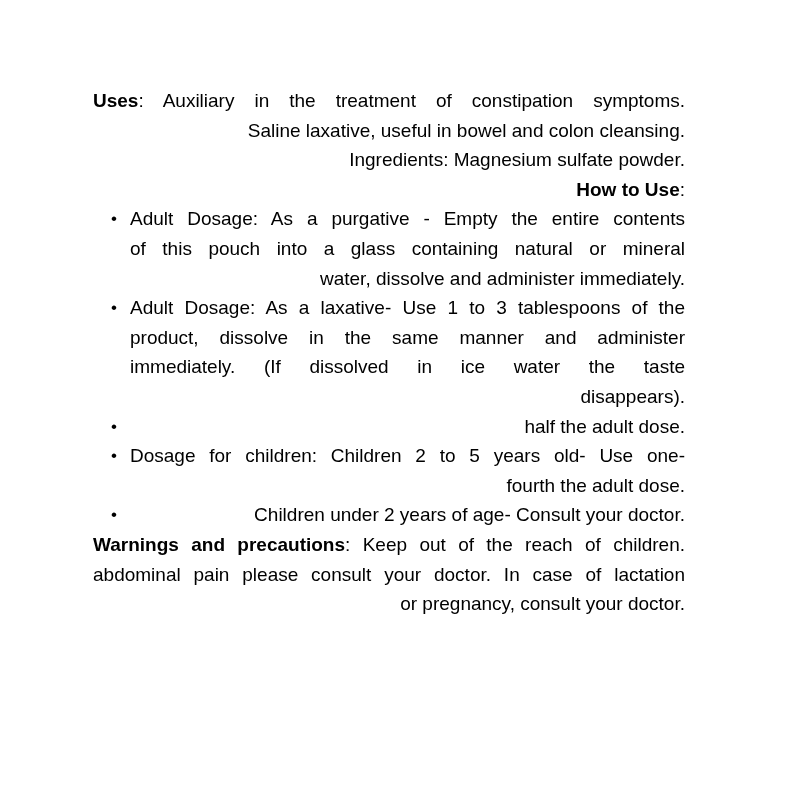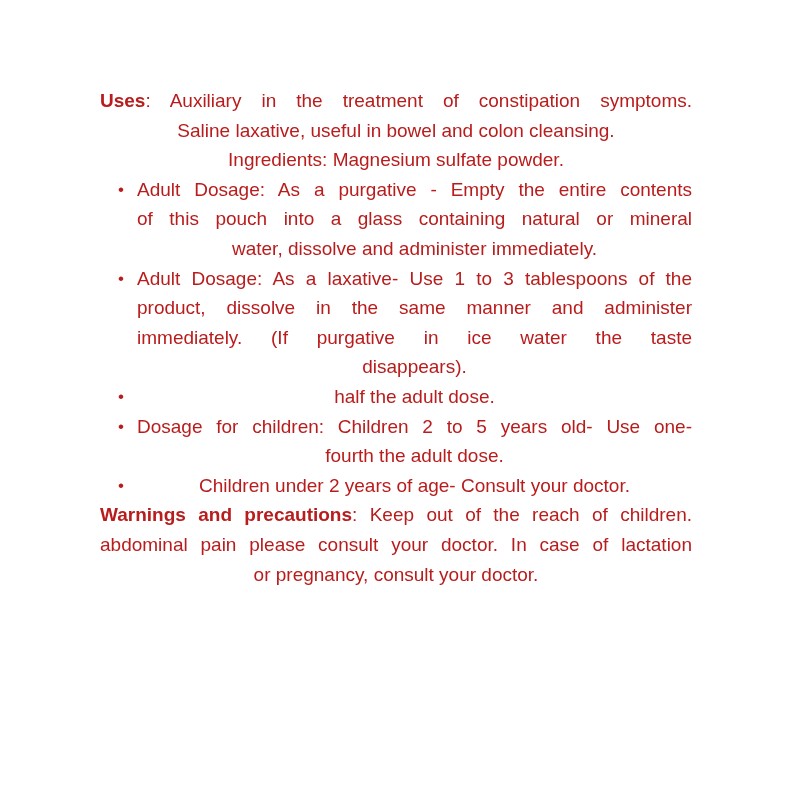--- a/index.html
+++ b/index.html
@@ -9,29 +9,29 @@
   body {
     width: 800px;
     height: 800px;
     background: #ffffff;
     position: relative;
     overflow: hidden;
     font-family: "Liberation Sans", "DejaVu Sans", sans-serif;
   }
   .doc {
     position: absolute;
-    left: 100px;
+    left: 93px;
     top: 86px;
     width: 592px;
-    color: #b91c1c;
+    color: #000000;
     font-size: 19px;
     line-height: 29.6px;
   }
   .para { margin: 0; }
-  .line { text-align: center; }
+  .line { text-align: right; }
   .line.j {
     text-align: justify;
     text-align-last: justify;
   }
   strong { font-weight: bold; }
   ul.bullets {
     margin: 0;
     padding: 0;
     list-style: none;
   }
@@ -53,33 +53,36 @@
 
   <div class="para">
     <div class="line j"><strong>Uses</strong><span>: Auxiliary in the treatment of constipation symptoms.</span></div>
     <div class="line">Saline laxative, useful in bowel and colon cleansing.</div>
   </div>
 
   <div class="para">
     <div class="line">Ingredients: Magnesium sulfate powder.</div>
   </div>
 
+  <div class="para">
+    <div class="line"><strong>How to Use</strong><span>:</span></div>
+  </div>
 
   <ul class="bullets">
     <li class="bullet-item">
       <span class="dot">•</span>
       <div class="line j">Adult Dosage: As a purgative - Empty the entire contents</div>
       <div class="line j">of this pouch into a glass containing natural or mineral</div>
       <div class="line">water, dissolve and administer immediately.</div>
     </li>
     <li class="bullet-item">
       <span class="dot">•</span>
       <div class="line j">Adult Dosage: As a laxative- Use 1 to 3 tablespoons of the</div>
       <div class="line j">product, dissolve in the same manner and administer</div>
-      <div class="line j">immediately. (If purgative in ice water the taste</div>
+      <div class="line j">immediately. (If dissolved in ice water the taste</div>
       <div class="line">disappears).</div>
     </li>
     <li class="bullet-item">
       <span class="dot">•</span>
       <div class="line">half the adult dose.</div>
     </li>
     <li class="bullet-item">
       <span class="dot">•</span>
       <div class="line j">Dosage for children: Children 2 to 5 years old- Use one-</div>
       <div class="line">fourth the adult dose.</div>

